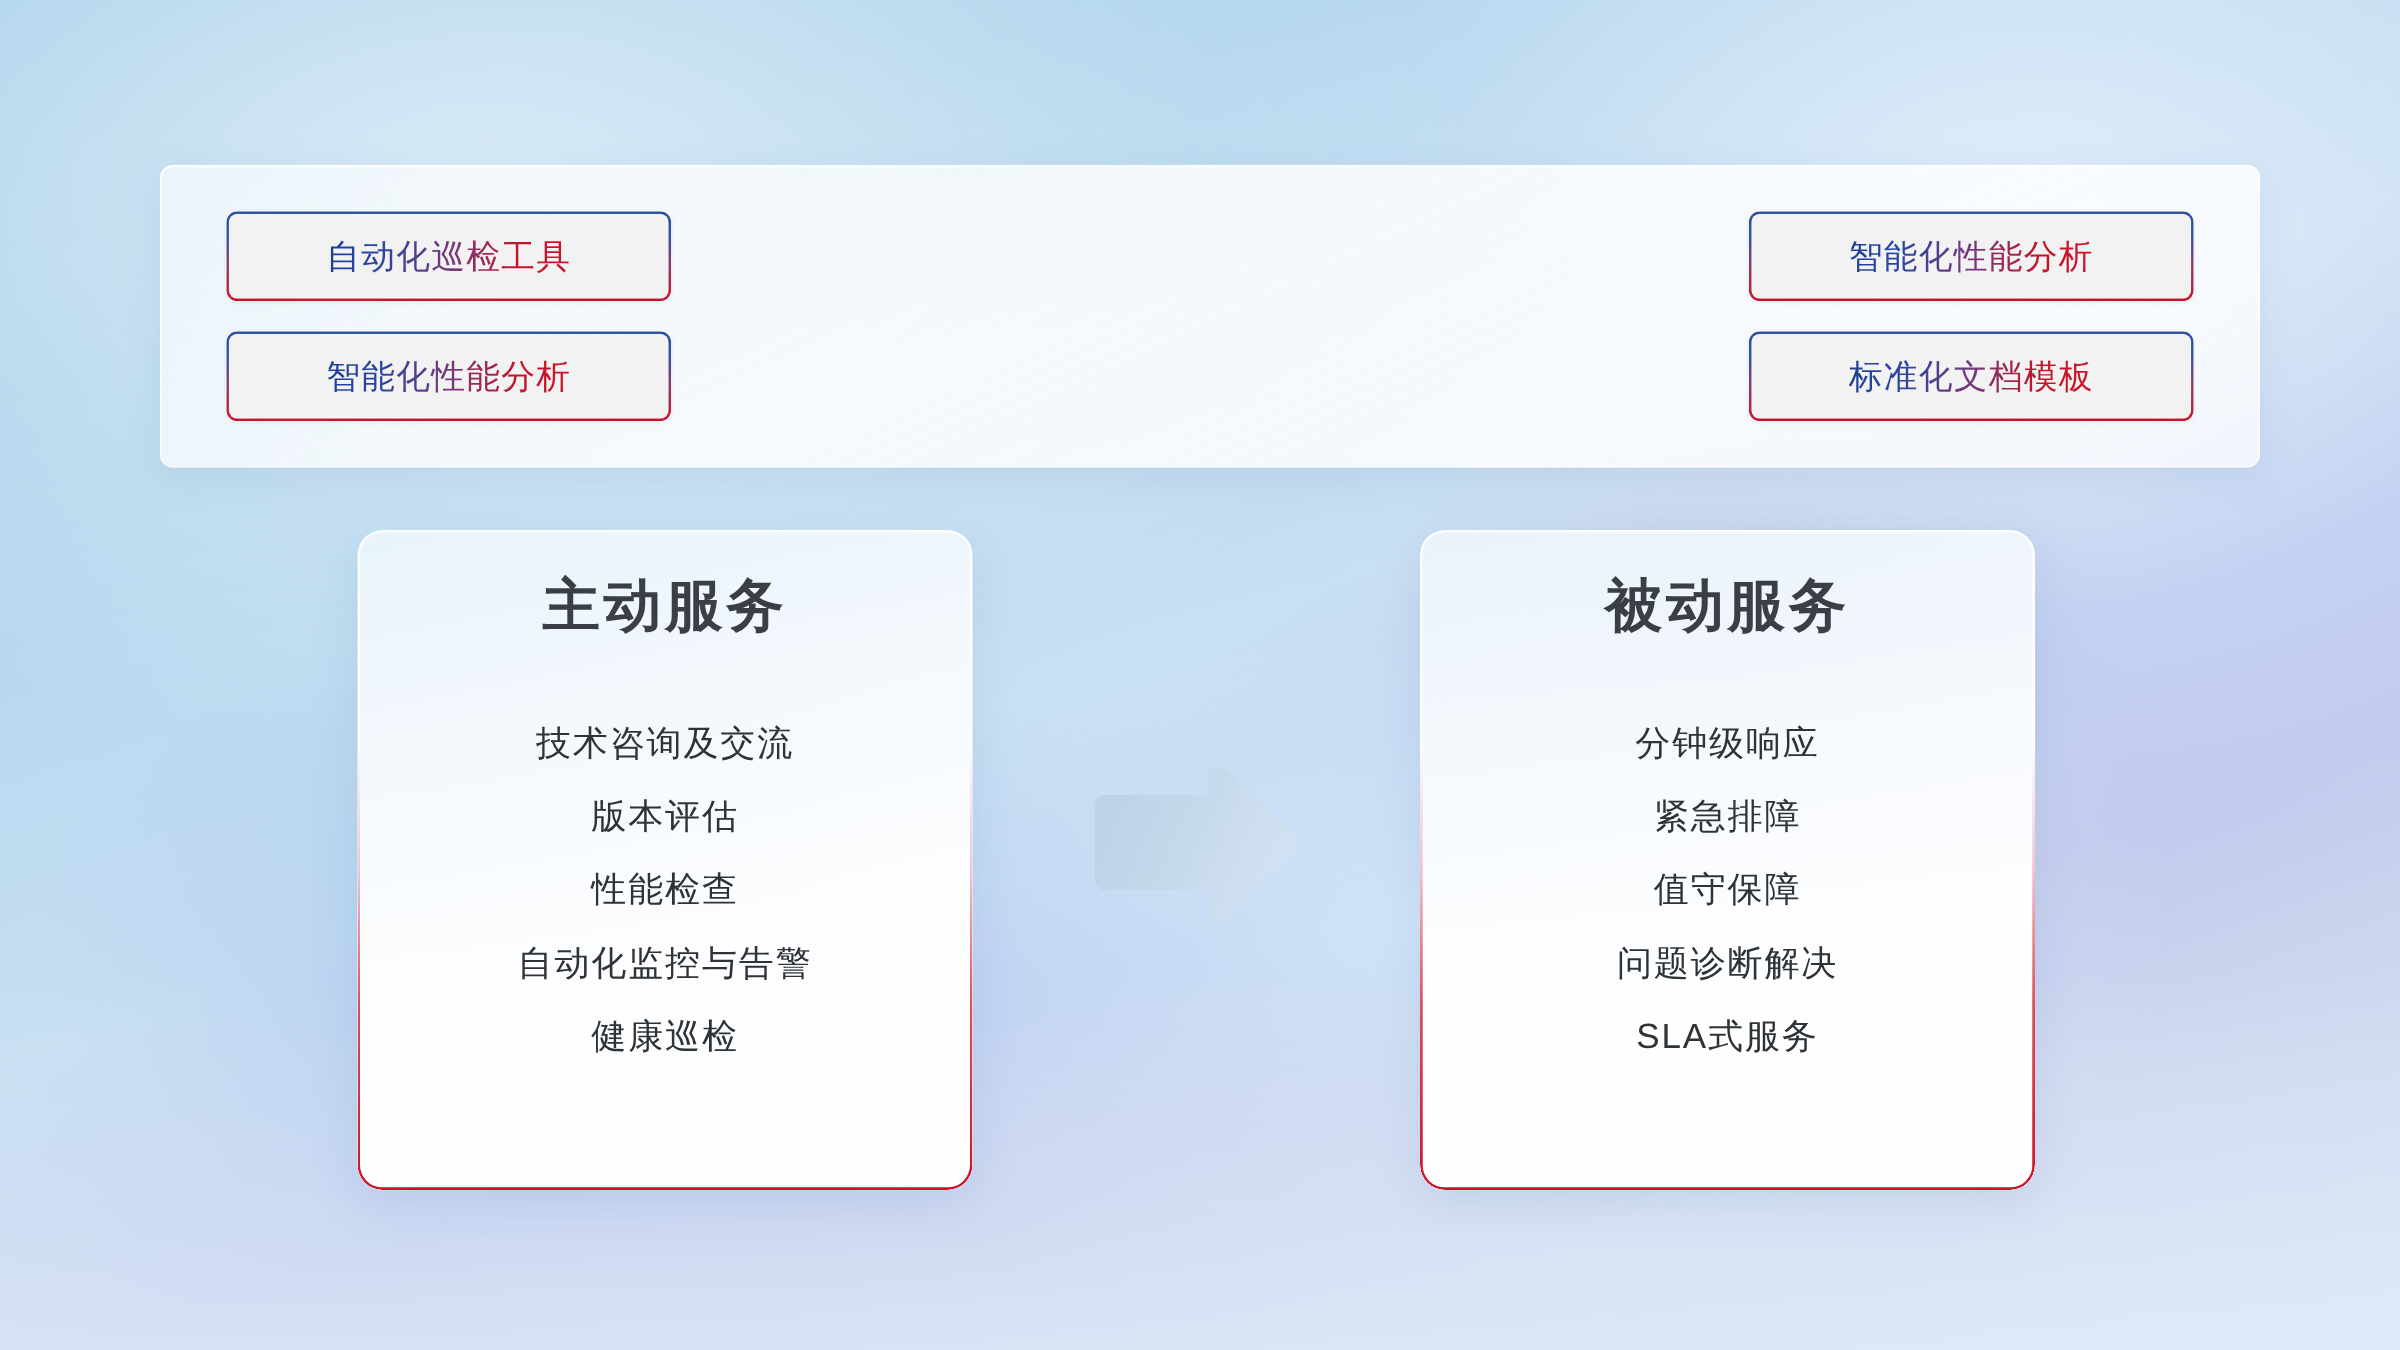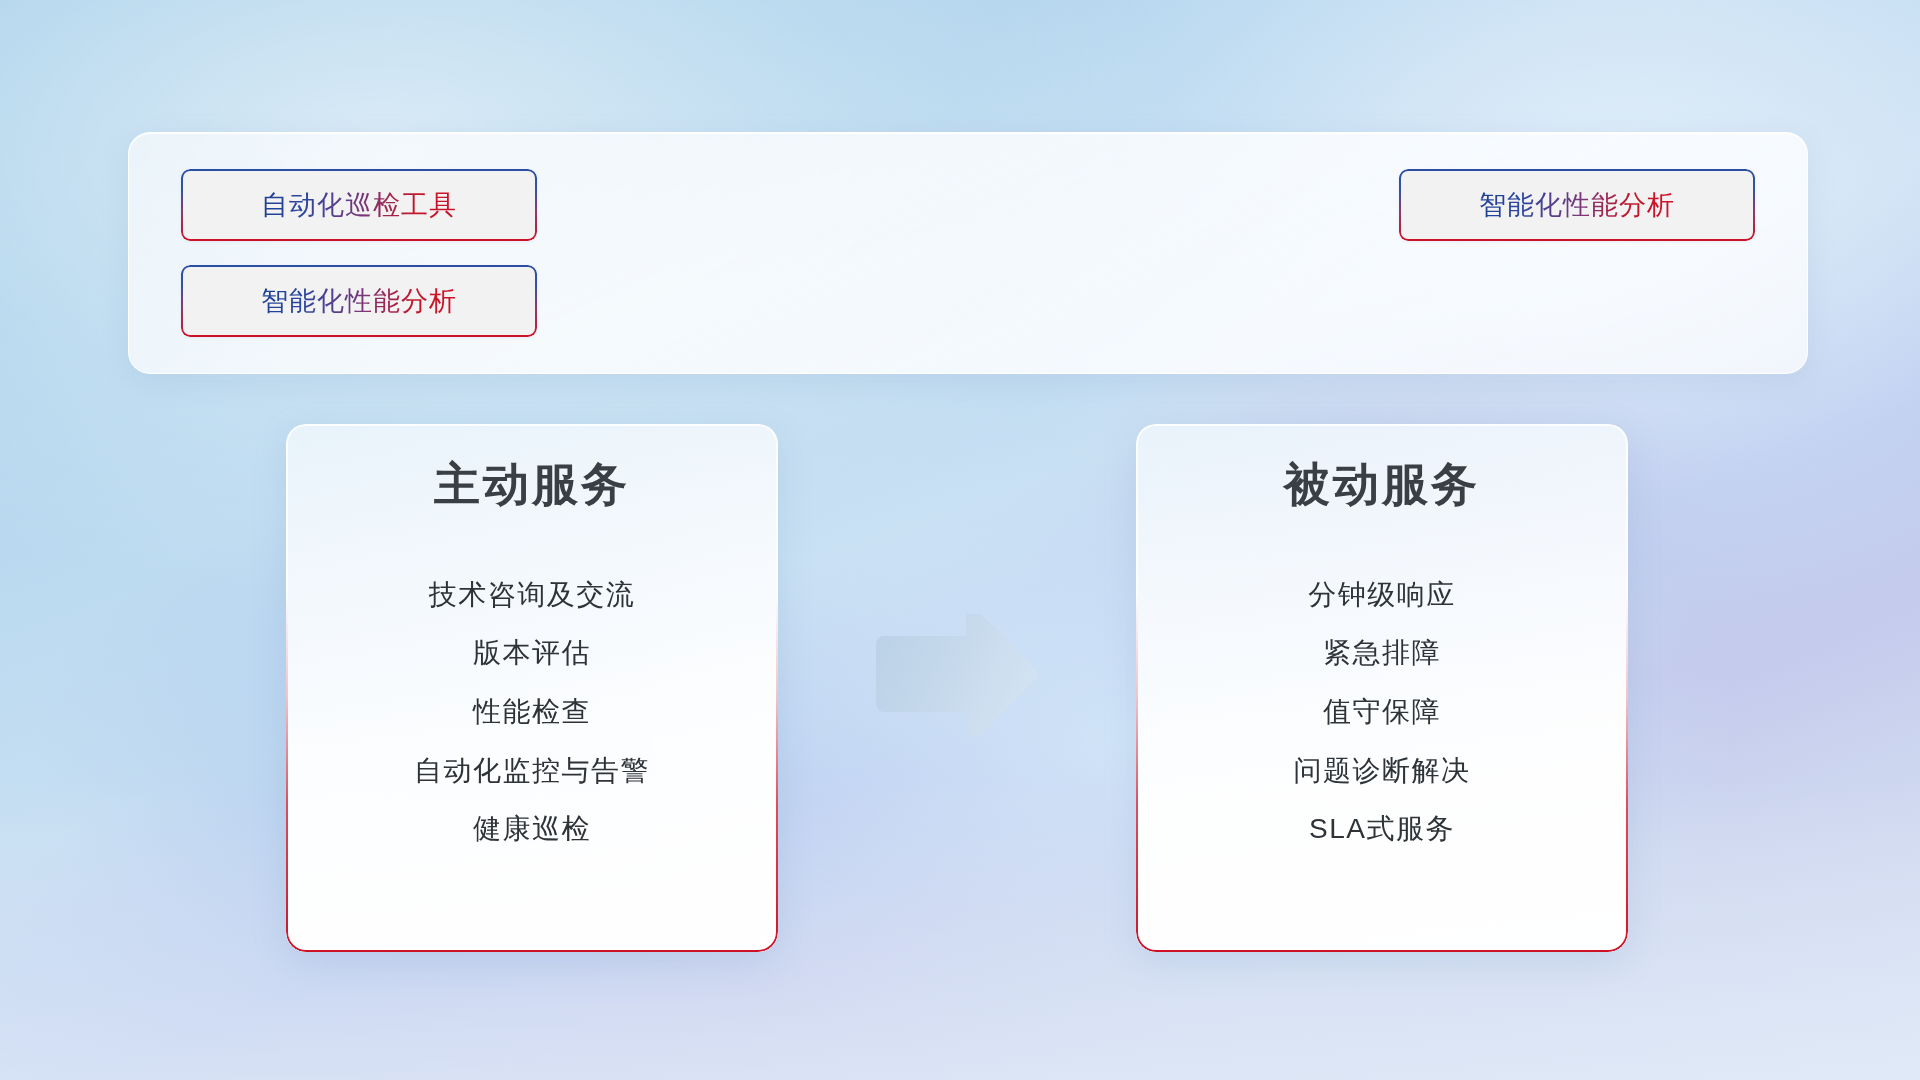--- a/index.html
+++ b/index.html
@@ -55,21 +55,21 @@
     position:absolute; right:10%; top:28%;
     width:34%; height:34%;
     background:radial-gradient(ellipse at 50% 50%, rgba(198,192,226,0.34) 0%, rgba(198,192,226,0) 70%);
   }
 
   
   #top-panel {
     position:absolute;
     left:128px; top:132px;
     width:1680px; height:242px;
-    border-radius:22px;
+    border-radius:10px;
     background:linear-gradient(155deg, rgba(255,255,255,0.62) 0%, rgba(255,255,255,0.80) 38%, rgba(250,252,255,0.90) 72%, rgba(255,255,255,0.72) 100%);
     border:1px solid rgba(255,255,255,0.92);
     box-shadow:0 8px 28px rgba(110,150,195,0.16), inset 0 1px 0 rgba(255,255,255,0.95);
     display:flex;
     flex-direction:column;
     justify-content:center;
     align-items:center;
     gap:24px;
     padding:26px 52px;
   }
@@ -210,20 +210,23 @@
     </div>
     <div class="tag">
       <span class="tag-label">智能化性能分析</span>
     </div>
   </div>
 
   <div class="tag-row">
     <div class="tag">
       <span class="tag-label">智能化性能分析</span>
     </div>
+    <div class="tag">
+      <span class="tag-label">标准化文档模板</span>
+    </div>
   </div>
 
 </section>
 
 <section class="service-card" id="card-active">
   <h2 class="card-title">主动服务</h2>
   <div class="title-rule"></div>
   <ul class="card-list">
     <li>技术咨询及交流</li>
     <li>版本评估</li>

